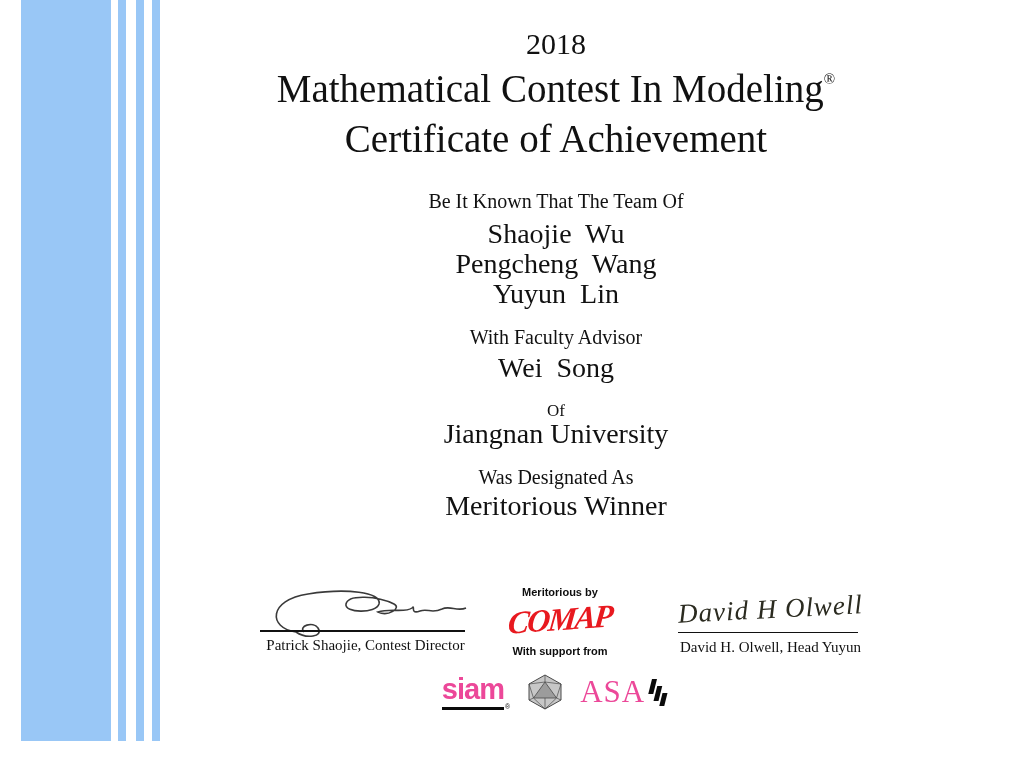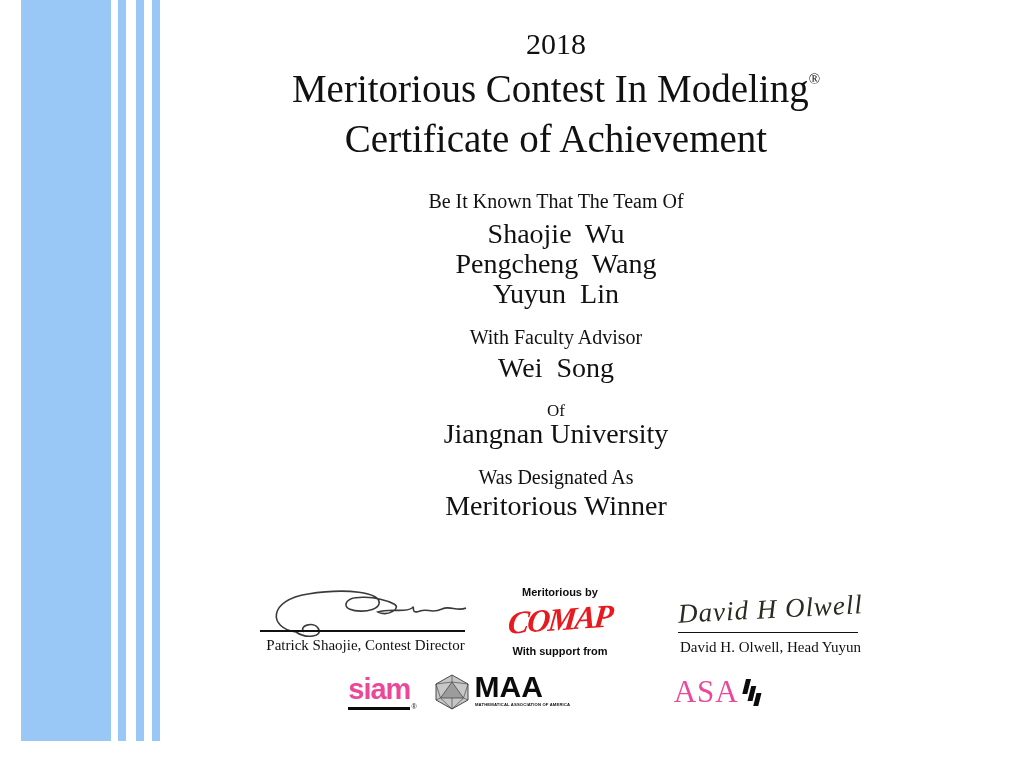--- a/index.html
+++ b/index.html
@@ -102,21 +102,21 @@
 
 <div class="page">
 
   <div class="stripe stripe-wide"></div>
   <div class="stripe stripe-thin1"></div>
   <div class="stripe stripe-thin2"></div>
   <div class="stripe stripe-thin3"></div>
 
   <div class="content">
     <div class="line year">2018</div>
-    <div class="line title"><span>Meritorious Contest In Modeling</span><sup>®</sup></div>
+    <div class="line title"><span>Mathematical Contest In Modeling</span><sup>®</sup></div>
     <div class="line subtitle">Certificate of Achievement</div>
 
     <div class="line intro team-intro">Be It Known That The Team Of</div>
     <div class="line big member-1">Shaojie  Wu</div>
     <div class="line big member-2">Pengcheng  Wang</div>
     <div class="line big member-3">Yuyun  Lin</div>
 
     <div class="line intro adv-intro">With Faculty Advisor</div>
     <div class="line big advisor">Wei  Song</div>
 
@@ -155,24 +155,20 @@
       <span class="siam-mark">®</span>
     </div>
 
 
     <div class="logo maa">
       <svg width="38" height="36" viewBox="0 0 38 36">
         <polygon points="19,1 35,10 35,26 19,35 3,26 3,10" fill="#c7c7c7" stroke="#4a4a4a" stroke-width="1"></polygon>
         <polygon points="19,8 30.5,24 7.5,24" fill="#9c9c9c" stroke="#4a4a4a" stroke-width="0.8"></polygon>
         <path d="M19,1 L19,8 M35,10 L30.5,24 M35,26 L30.5,24 M19,35 L19,24 M3,26 L7.5,24 M3,10 L7.5,24 M19,8 L35,10 M19,8 L3,10 M30.5,24 L19,35 M7.5,24 L19,35" stroke="#4a4a4a" stroke-width="0.7" fill="none"></path>
       </svg>
-      <span class="maa-right">
-        <span class="maa-text">MAA</span>
-        <span class="maa-caption">MATHEMATICAL ASSOCIATION OF AMERICA</span>
-      </span>
     </div>
 
     <div class="logo">
       <span class="asa">ASA</span>
       <svg class="asa-bars" width="24" height="32" viewBox="0 0 24 32">
         <g transform="skewX(-14)" fill="#0b0b0b">
           <rect x="6" y="0" width="5" height="15"></rect>
           <rect x="13" y="7" width="5" height="15"></rect>
           <rect x="20" y="14" width="5" height="13"></rect>
         </g>

